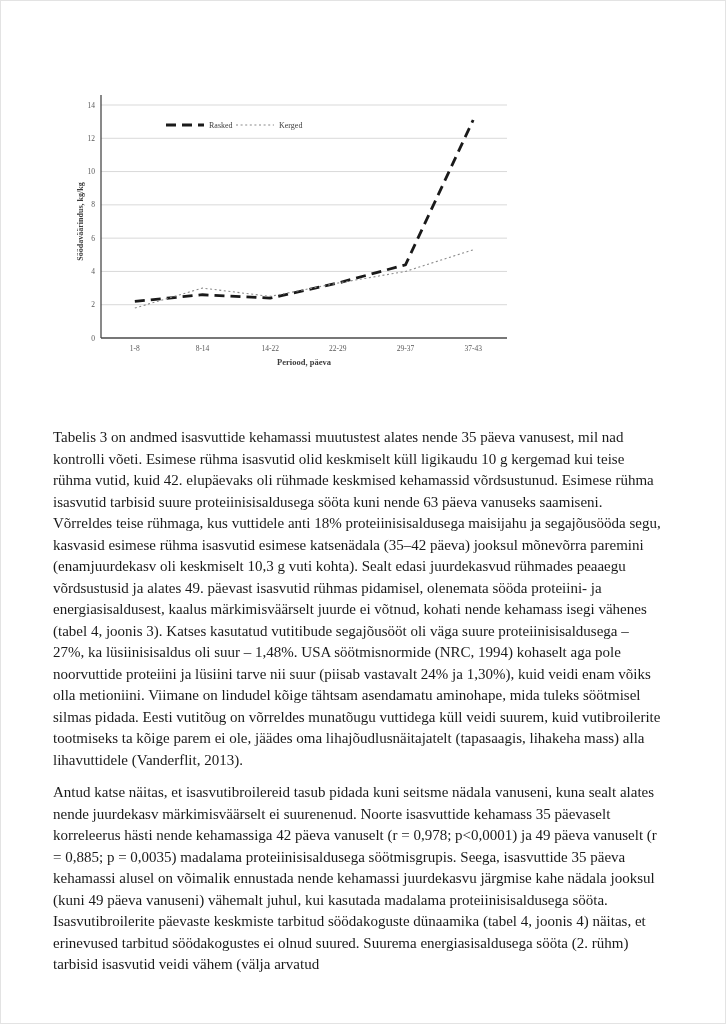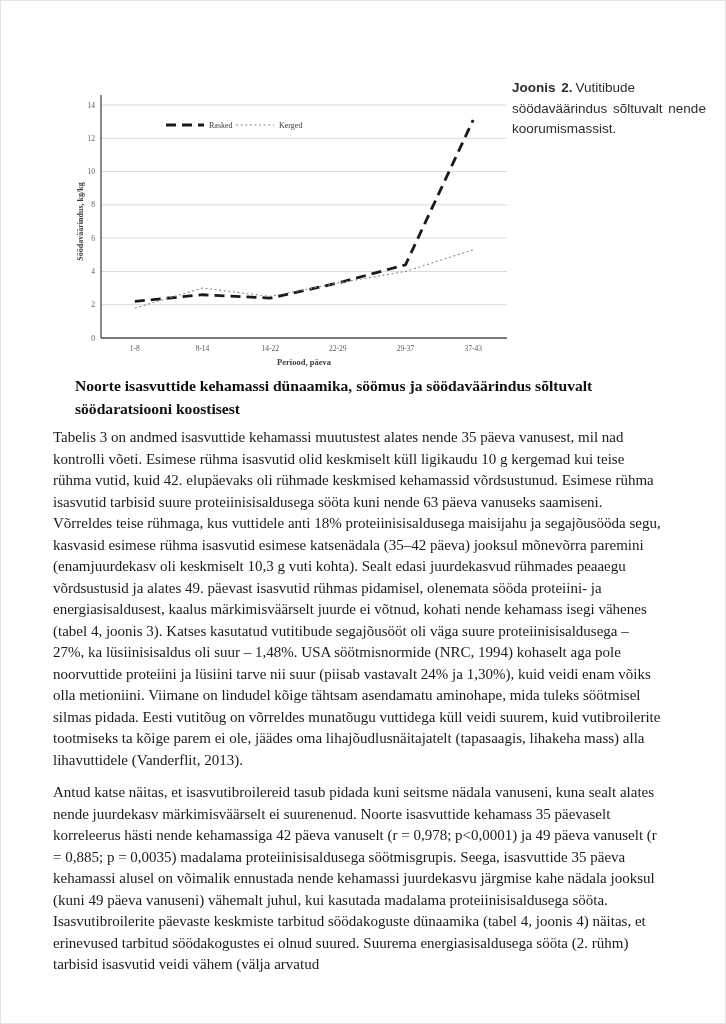--- a/index.html
+++ b/index.html
@@ -67,24 +67,20 @@
         <text x="399.1666666666667" y="262" text-anchor="middle" font-size="7.5" fill="#595959" font-family="&quot;Liberation Serif&quot;,serif">37-43</text>
         <text x="230" y="276" text-anchor="middle" font-size="8.5" font-weight="bold" fill="#3d3d3d" font-family="&quot;Liberation Serif&quot;,serif">Periood, päeva</text>
         <text x="9" y="132.5" text-anchor="middle" font-size="8" font-weight="bold" fill="#3d3d3d" font-family="&quot;Liberation Serif&quot;,serif" transform="rotate(-90 9 132.5)">Söödaväärindus, kg/kg</text>
         <line x1="92" y1="36" x2="130" y2="36" stroke="#1a1a1a" stroke-width="2.8" stroke-dasharray="10 6"></line>
         <text x="135" y="38.8" font-size="8" fill="#3d3d3d" font-family="&quot;Liberation Serif&quot;,serif">Rasked</text>
         <line x1="162" y1="36" x2="200" y2="36" stroke="#8a8a8a" stroke-width="1.1" stroke-dasharray="2 2.6"></line>
         <text x="205" y="38.8" font-size="8" fill="#3d3d3d" font-family="&quot;Liberation Serif&quot;,serif">Kerged</text>
       </svg>
   </div>
 
-  <div class="fig-caption">
-    <span class="cap-label">Joonis 2.</span><span>Vutitibude söödaväärindus sõltuvalt nende koorumismassist.</span>
-  </div>
 
-  <div class="section-heading">Noorte isasvuttide kehamassi dünaamika, söömus ja söödaväärindus sõltuvalt söödaratsiooni koostisest</div>
 
   <div class="body-text">
     <p>Tabelis 3 on andmed isasvuttide kehamassi muutustest alates nende 35 päeva vanusest, mil nad kontrolli võeti. Esimese rühma isasvutid olid keskmiselt küll ligikaudu 10 g kergemad kui teise rühma vutid, kuid 42. elupäevaks oli rühmade keskmised kehamassid võrdsustunud. Esimese rühma isasvutid tarbisid suure proteiinisisaldusega sööta kuni nende 63 päeva vanuseks saamiseni. Võrreldes teise rühmaga, kus vuttidele anti 18% proteiinisisaldusega maisijahu ja segajõusööda segu, kasvasid esimese rühma isasvutid esimese katsenädala (35–42 päeva) jooksul mõnevõrra paremini (enamjuurdekasv oli keskmiselt 10,3 g vuti kohta). Sealt edasi juurdekasvud rühmades peaaegu võrdsustusid ja alates 49. päevast isasvutid rühmas pidamisel, olenemata sööda proteiini- ja energiasisaldusest, kaalus märkimisväärselt juurde ei võtnud, kohati nende kehamass isegi vähenes (tabel 4, joonis 3). Katses kasutatud vutitibude segajõusööt oli väga suure proteiinisisaldusega – 27%, ka lüsiinisisaldus oli suur – 1,48%. USA söötmisnormide (NRC, 1994) kohaselt aga pole noorvuttide proteiini ja lüsiini tarve nii suur (piisab vastavalt 24% ja 1,30%), kuid veidi enam võiks olla metioniini. Viimane on lindudel kõige tähtsam asendamatu aminohape, mida tuleks söötmisel silmas pidada. Eesti vutitõug on võrreldes munatõugu vuttidega küll veidi suurem, kuid vutibroilerite tootmiseks ta kõige parem ei ole, jäädes oma lihajõudlusnäitajatelt (tapasaagis, lihakeha mass) alla lihavuttidele (Vanderflit, 2013).</p>
     <p>Antud katse näitas, et isasvutibroilereid tasub pidada kuni seitsme nädala vanuseni, kuna sealt alates nende juurdekasv märkimisväärselt ei suurenenud. Noorte isasvuttide kehamass 35 päevaselt korreleerus hästi nende kehamassiga 42 päeva vanuselt (r = 0,978; p&lt;0,0001) ja 49 päeva vanuselt (r = 0,885; p = 0,0035) madalama proteiinisisaldusega söötmisgrupis. Seega, isasvuttide 35 päeva kehamassi alusel on võimalik ennustada nende kehamassi juurdekasvu järgmise kahe nädala jooksul (kuni 49 päeva vanuseni) vähemalt juhul, kui kasutada madalama proteiinisisaldusega sööta. Isasvutibroilerite päevaste keskmiste tarbitud söödakoguste dünaamika (tabel 4, joonis 4) näitas, et erinevused tarbitud söödakogustes ei olnud suured. Suurema energiasisaldusega sööta (2. rühm) tarbisid isasvutid veidi vähem (välja arvatud</p>
   </div>
 
 </div>
 
 </body></html>

